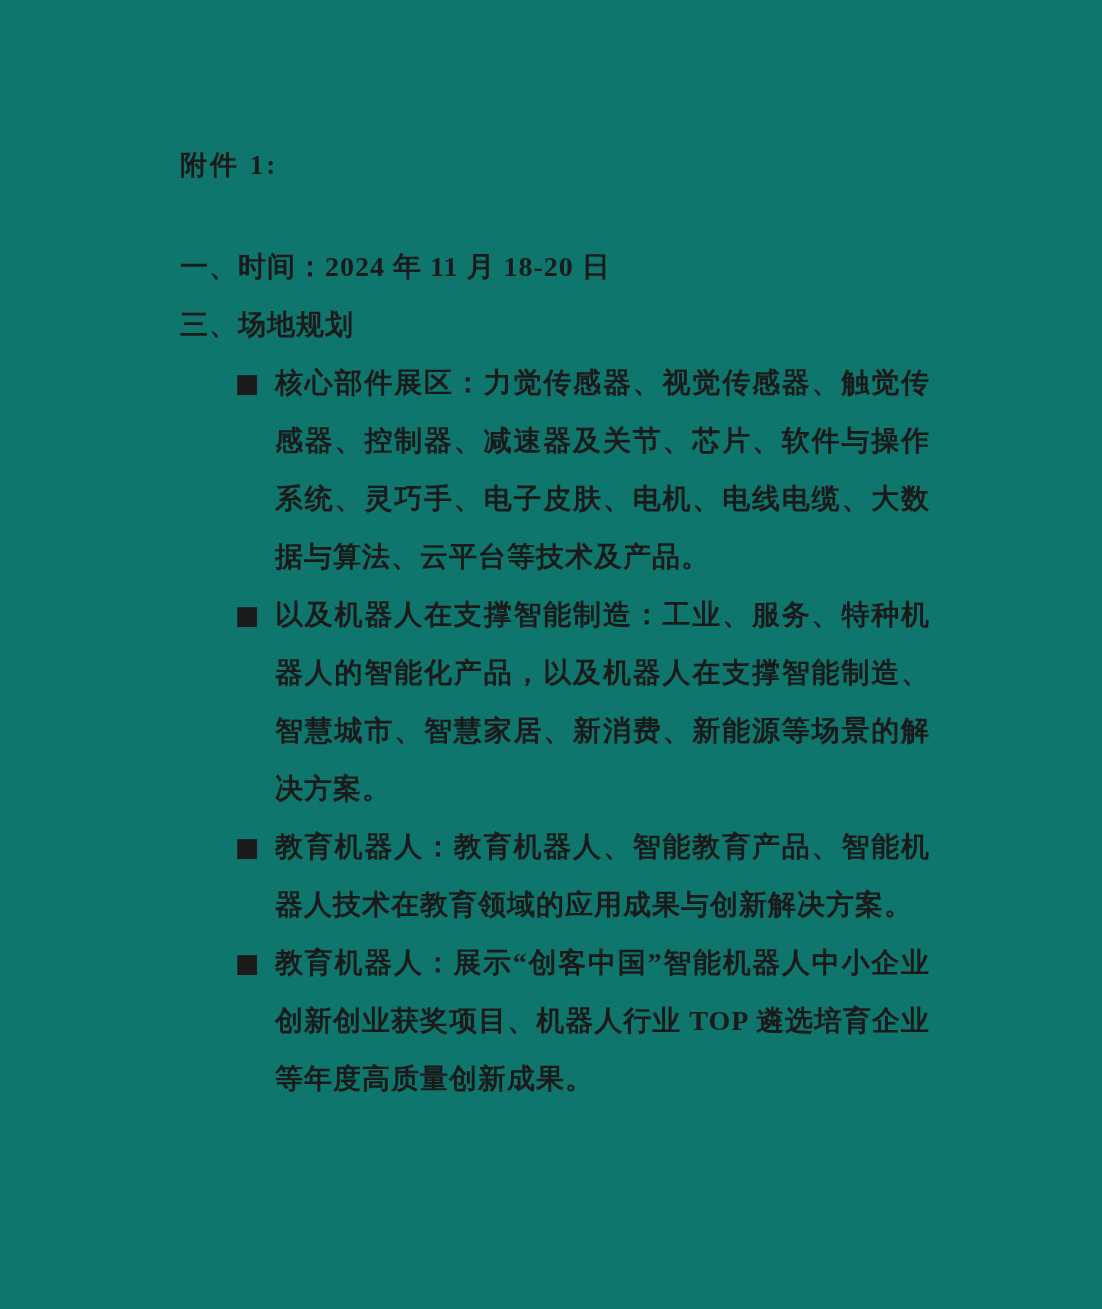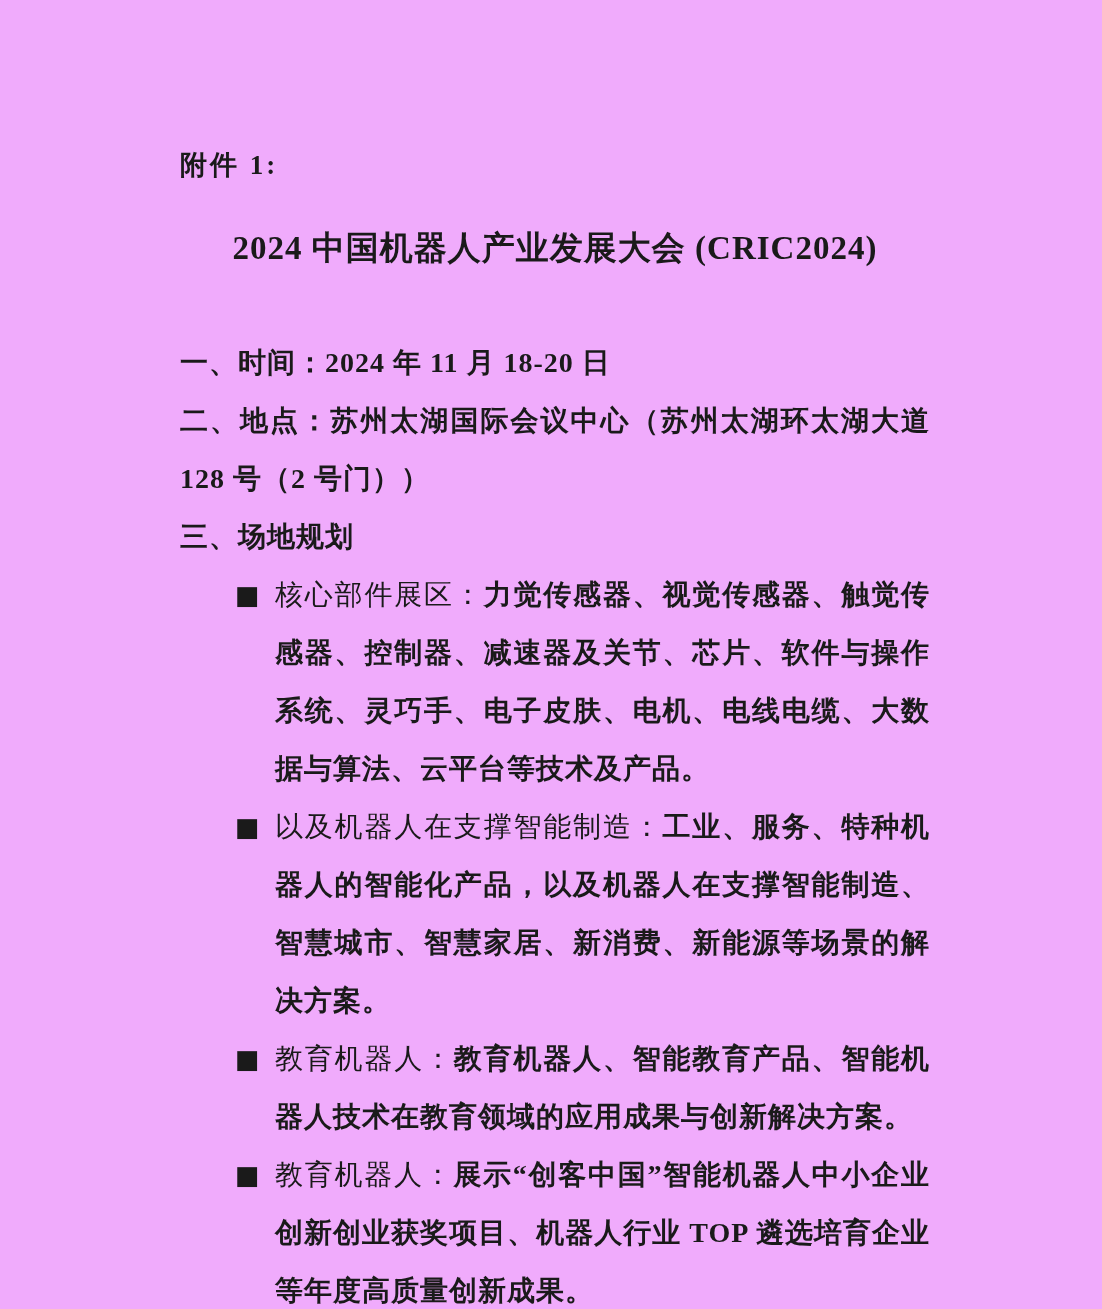--- a/index.html
+++ b/index.html
@@ -1,21 +1,21 @@
 <!DOCTYPE html>
 <html><head>
 <meta charset="utf-8">
 <style>
   html, body { margin: 0; padding: 0; background: #e8e8e8; }
   .page {
     position: relative;
     width: 1102px;
     height: 1309px;
     margin: 0 auto;
-    background: #f0abfc;
+    background: #0f766e;
     box-sizing: border-box;
     padding: 148px 172px 0 180px;
     font-family: "Liberation Serif", "DejaVu Serif", serif;
     color: #1a1a1a;
     overflow: hidden;
   }
   .attachment {
     font-size: 27px;
     line-height: 34px;
     font-weight: 700;
@@ -50,43 +50,39 @@
     margin: 0;
   }
   .bullet-marker {
     position: absolute;
     left: 55px;
     top: 0;
     line-height: 58px;
     font-size: 26px;
     font-family: "DejaVu Sans", sans-serif;
   }
-  .bullet-label { font-weight: 400; }
+  .bullet-label { font-weight: 700; }
   .bullet-text { font-weight: 700; }
 </style>
 </head>
 <body>
 
 <div class="page">
 
   <div class="attachment">附件 1:</div>
 
   <div class="title-block">
-    <div class="title-line">2024 中国机器人产业发展大会 (CRIC2024)</div>
   </div>
 
   <div class="body-block">
 
     <p class="section-line">
       <span class="sec-label">一、时间：</span><span class="sec-value">2024 年 11 月 18-20 日</span>
     </p>
 
-    <p class="section-line">
-      <span class="sec-label">二、地点：</span><span class="sec-value">苏州太湖国际会议中心（苏州太湖环太湖大道 128 号（2 号门））</span>
-    </p>
 
     <p class="section-line">
       <span class="sec-label">三、场地规划</span><span class="sec-value"></span>
     </p>
 
     <p class="bullet-item">
       <span class="bullet-marker">■</span><span class="bullet-label">核心部件展区：</span><span class="bullet-text">力觉传感器、视觉传感器、触觉传感器、控制器、减速器及关节、芯片、软件与操作系统、灵巧手、电子皮肤、电机、电线电缆、大数据与算法、云平台等技术及产品。</span>
     </p>
 
     <p class="bullet-item">

